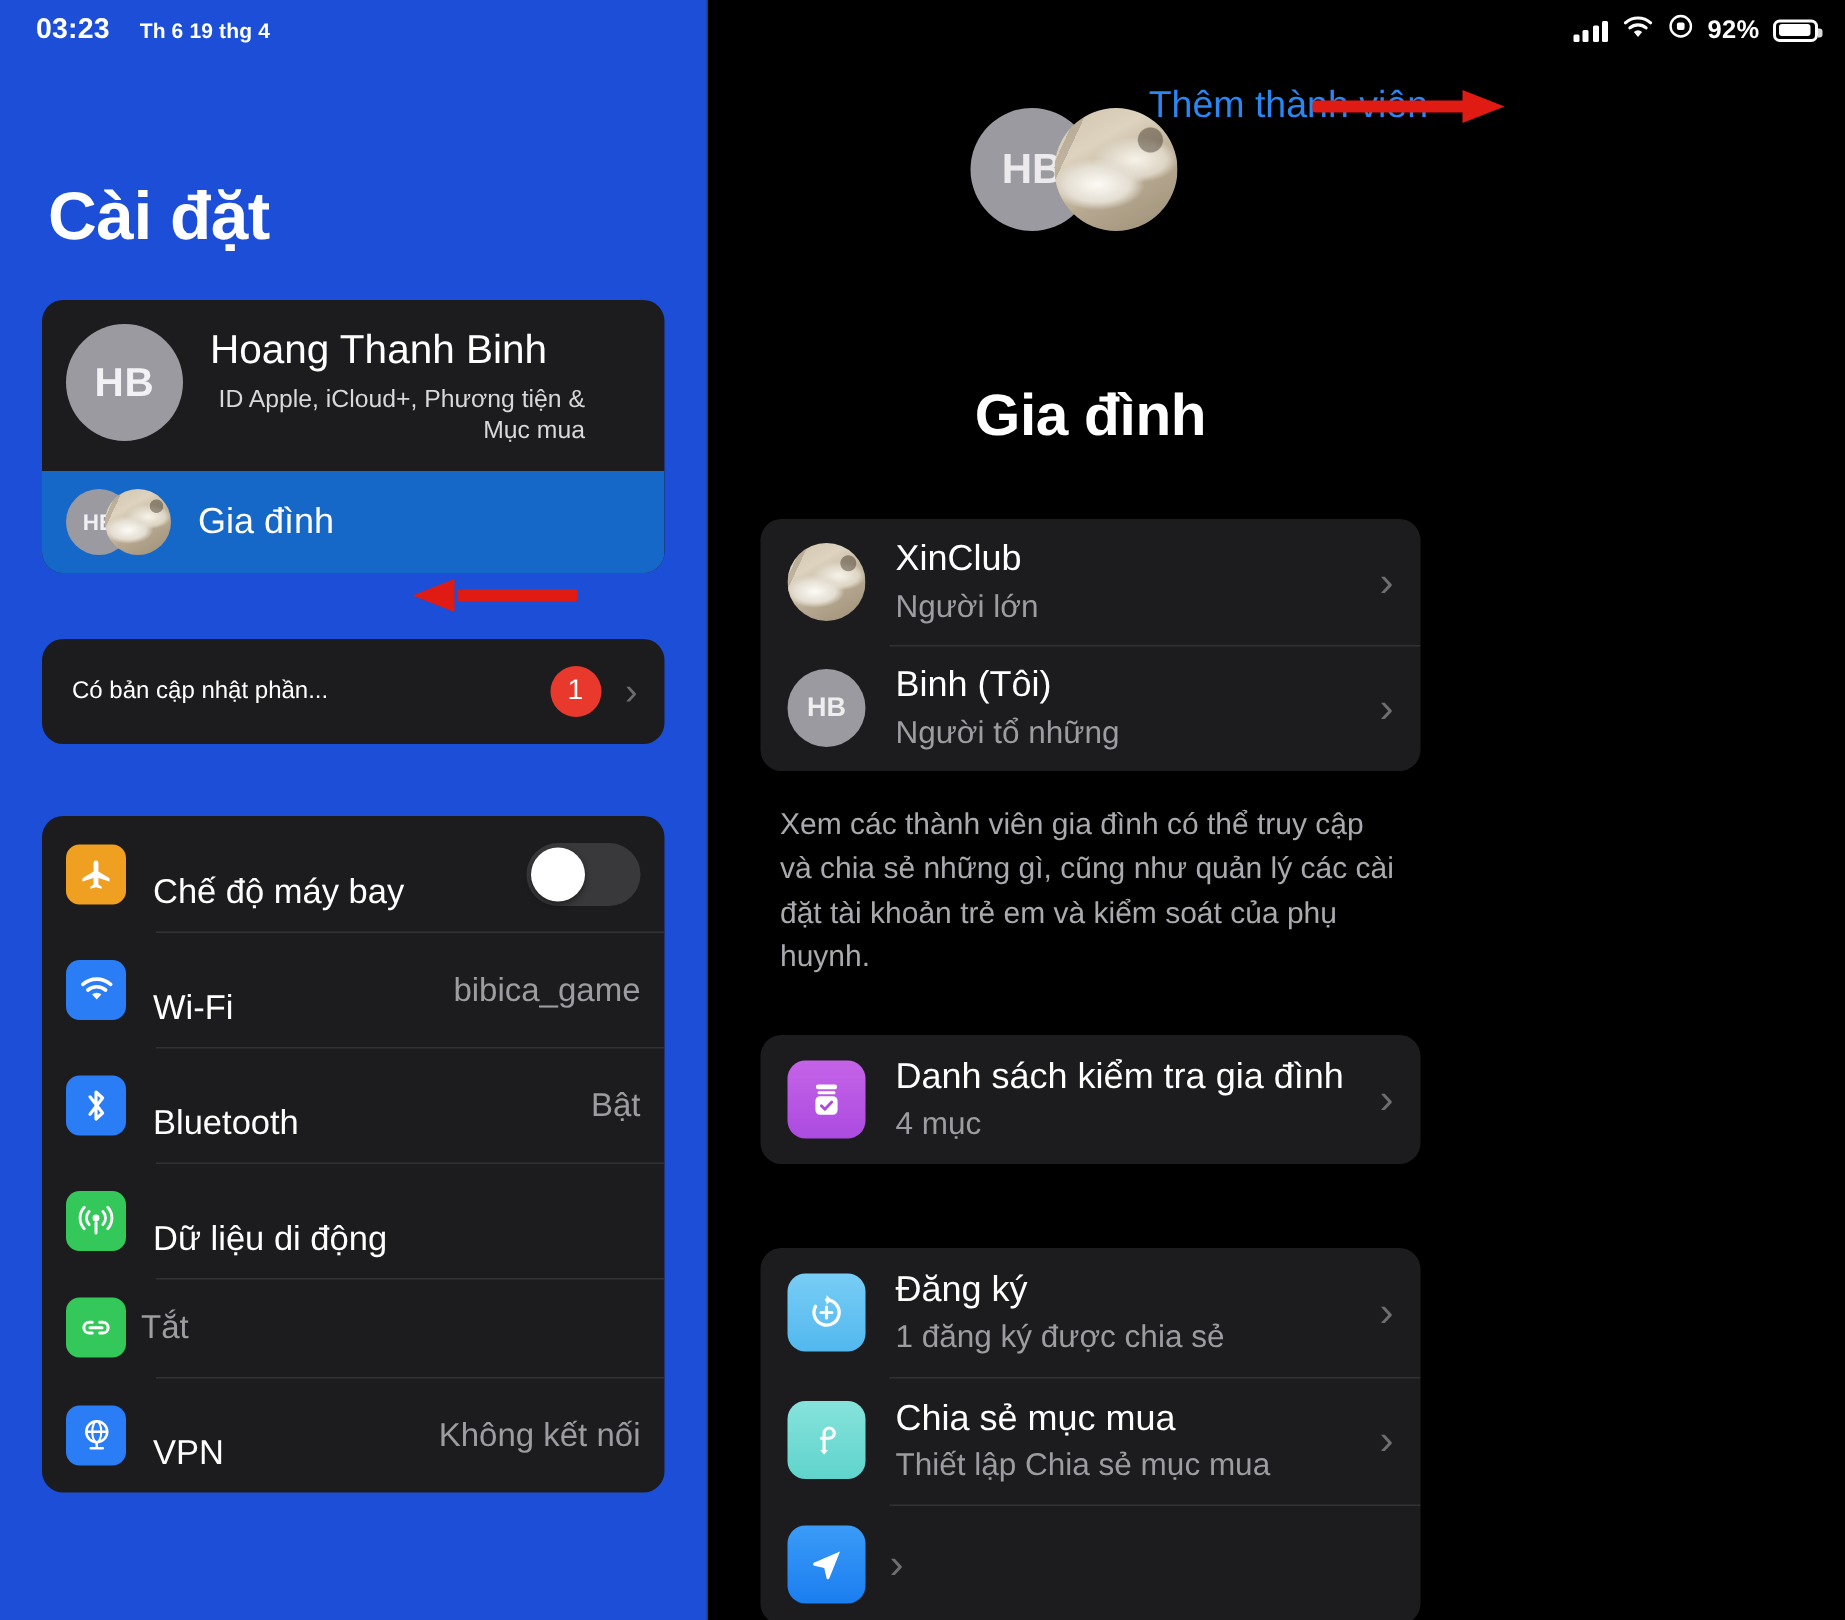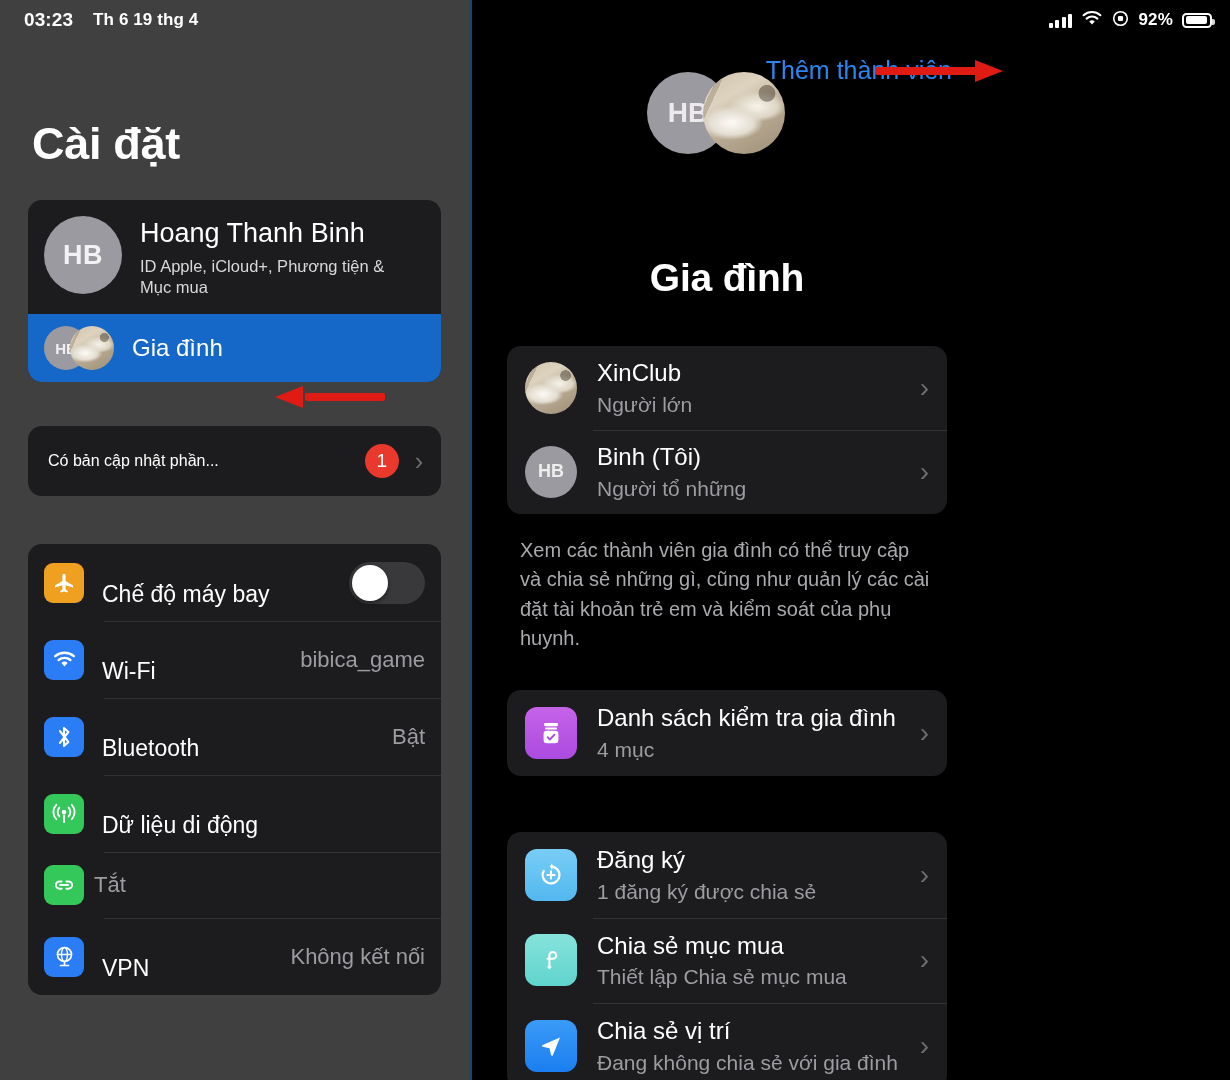--- a/index.html
+++ b/index.html
@@ -12,54 +12,54 @@
   }
   .screen { position: relative; width: 982px; height: 1080px; background:#000; display:flex; }
 
   
   .statusbar {
     position: absolute; top: 0; left: 0; width: 1230px; height: 40px;
     display: flex; align-items: center; z-index: 30;
   }
   .sb-left { display: flex; align-items: center; gap: 20px; margin-left: 24px; }
   .sb-time { color: #fff; font-size: 19px; font-weight: 700; letter-spacing: .1px; }
-  .sb-date { color: #fff; font-size: 17px; font-weight: 700; letter-spacing: .1px; }
+  .sb-date { color: #fff; font-size: 14px; font-weight: 700; letter-spacing: .1px; }
   .sb-right { position:absolute; right: 18px; display: flex; align-items: center; gap: 9px; }
   .bars { display:flex; align-items:flex-end; gap:2.5px; height:15px; }
   .bars i { display:block; width:4px; background:#fff; border-radius:1px; }
   .bars i:nth-child(1){height:5px}
   .bars i:nth-child(2){height:8px}
   .bars i:nth-child(3){height:11px}
   .bars i:nth-child(4){height:14px}
   .sb-pct { color:#fff; font-size:17px; font-weight:600; letter-spacing:.2px;text-align:center; }
   .batt { width:30px; height:15px; border:2px solid #fff; border-radius:4.5px; position:relative; padding:1.5px; }
   .batt::after{ content:""; position:absolute; right:-4.5px; top:4px; width:2.5px; height:6px; background:#fff; border-radius:0 2px 2px 0; opacity:.85;}
   .batt span{ display:block; height:100%; background:#fff; border-radius:2px; }
 
   
   .sidebar {
-    width: 472px; height: 1080px; background:#404040; position:relative;
-    padding-top: 40px; border-right: 3px solid #0c4a6e;
+    width: 472px; height: 1080px; background:#1d4ed8; position:relative;
+    padding-top: 40px; border-right: 1px solid #0c4a6e;
   }
   .page-title { color:#fff; font-size:45px; font-weight:700; margin:78px 0 0 32px; letter-spacing:-.3px; }
 
   .group { background:#1c1c1e; border-radius:14px; margin: 0 28px; overflow:hidden; }
   .group.account { margin-top: 30px; }
   .group.update { margin-top: 44px; }
   .group.conn { margin-top: 48px; }
 
   .acct-row { display:flex; align-items:flex-start; padding: 16px 14px 16px 16px; }
   .avatar-lg {
     width: 78px; height:78px; border-radius:50%;
     background:#9a9aa0; color:#f2f2f4; font-size:27px; font-weight:600;
     display:flex; align-items:center; justify-content:center; flex:0 0 auto; letter-spacing:.5px;
   }
   .acct-text { margin-left: 18px; padding-top:2px; }
   .acct-name { color:#fff; font-size:27px; line-height:1.18; font-weight:400; }
-  .acct-sub { color:#d8d8da; font-size:16.5px; line-height:1.28; margin-top:6px; max-width:250px; }
+  .acct-sub { color:#d8d8da; font-size:16.5px; line-height:1.28; margin-top:6px; max-width:250px;text-align:right; }
 
   .family-row {
     display:flex; align-items:center; gap:18px;
     background:#1668c8; padding: 12px 16px; position:relative;
   }
   .mini-avatars { position:relative; width:70px; height:44px; flex:0 0 auto; }
   .mini {
     position:absolute; top:0; width:44px; height:44px; border-radius:50%;
     display:flex; align-items:center; justify-content:center;
     font-size:15px; font-weight:600; color:#f0f0f2; overflow:hidden;
@@ -406,24 +406,20 @@
         </div>
         <span class="chev lg">›</span>
       </div>
 
       <div class="srow">
         <span class="s-ic blue">
           <svg width="30" height="30" viewBox="0 0 30 30">
             <path d="M24 6.4 6.6 13.9c-.9.4-.8 1.7.2 1.9l6.7 1.5 1.5 6.7c.2 1 1.5 1.1 1.9.2L24 6.4z" fill="#fff"></path>
           </svg>
         </span>
-        <div class="m-text">
-          <div class="m-title">Chia sẻ vị trí</div>
-          <div class="m-sub">Đang không chia sẻ với gia đình</div>
-        </div>
         <span class="chev lg">›</span>
       </div>
 
     </div>
   </div>
 
   <div class="arrow arrow-top">
     <span class="shaft"></span>
       <span class="head"></span>
   </div>

